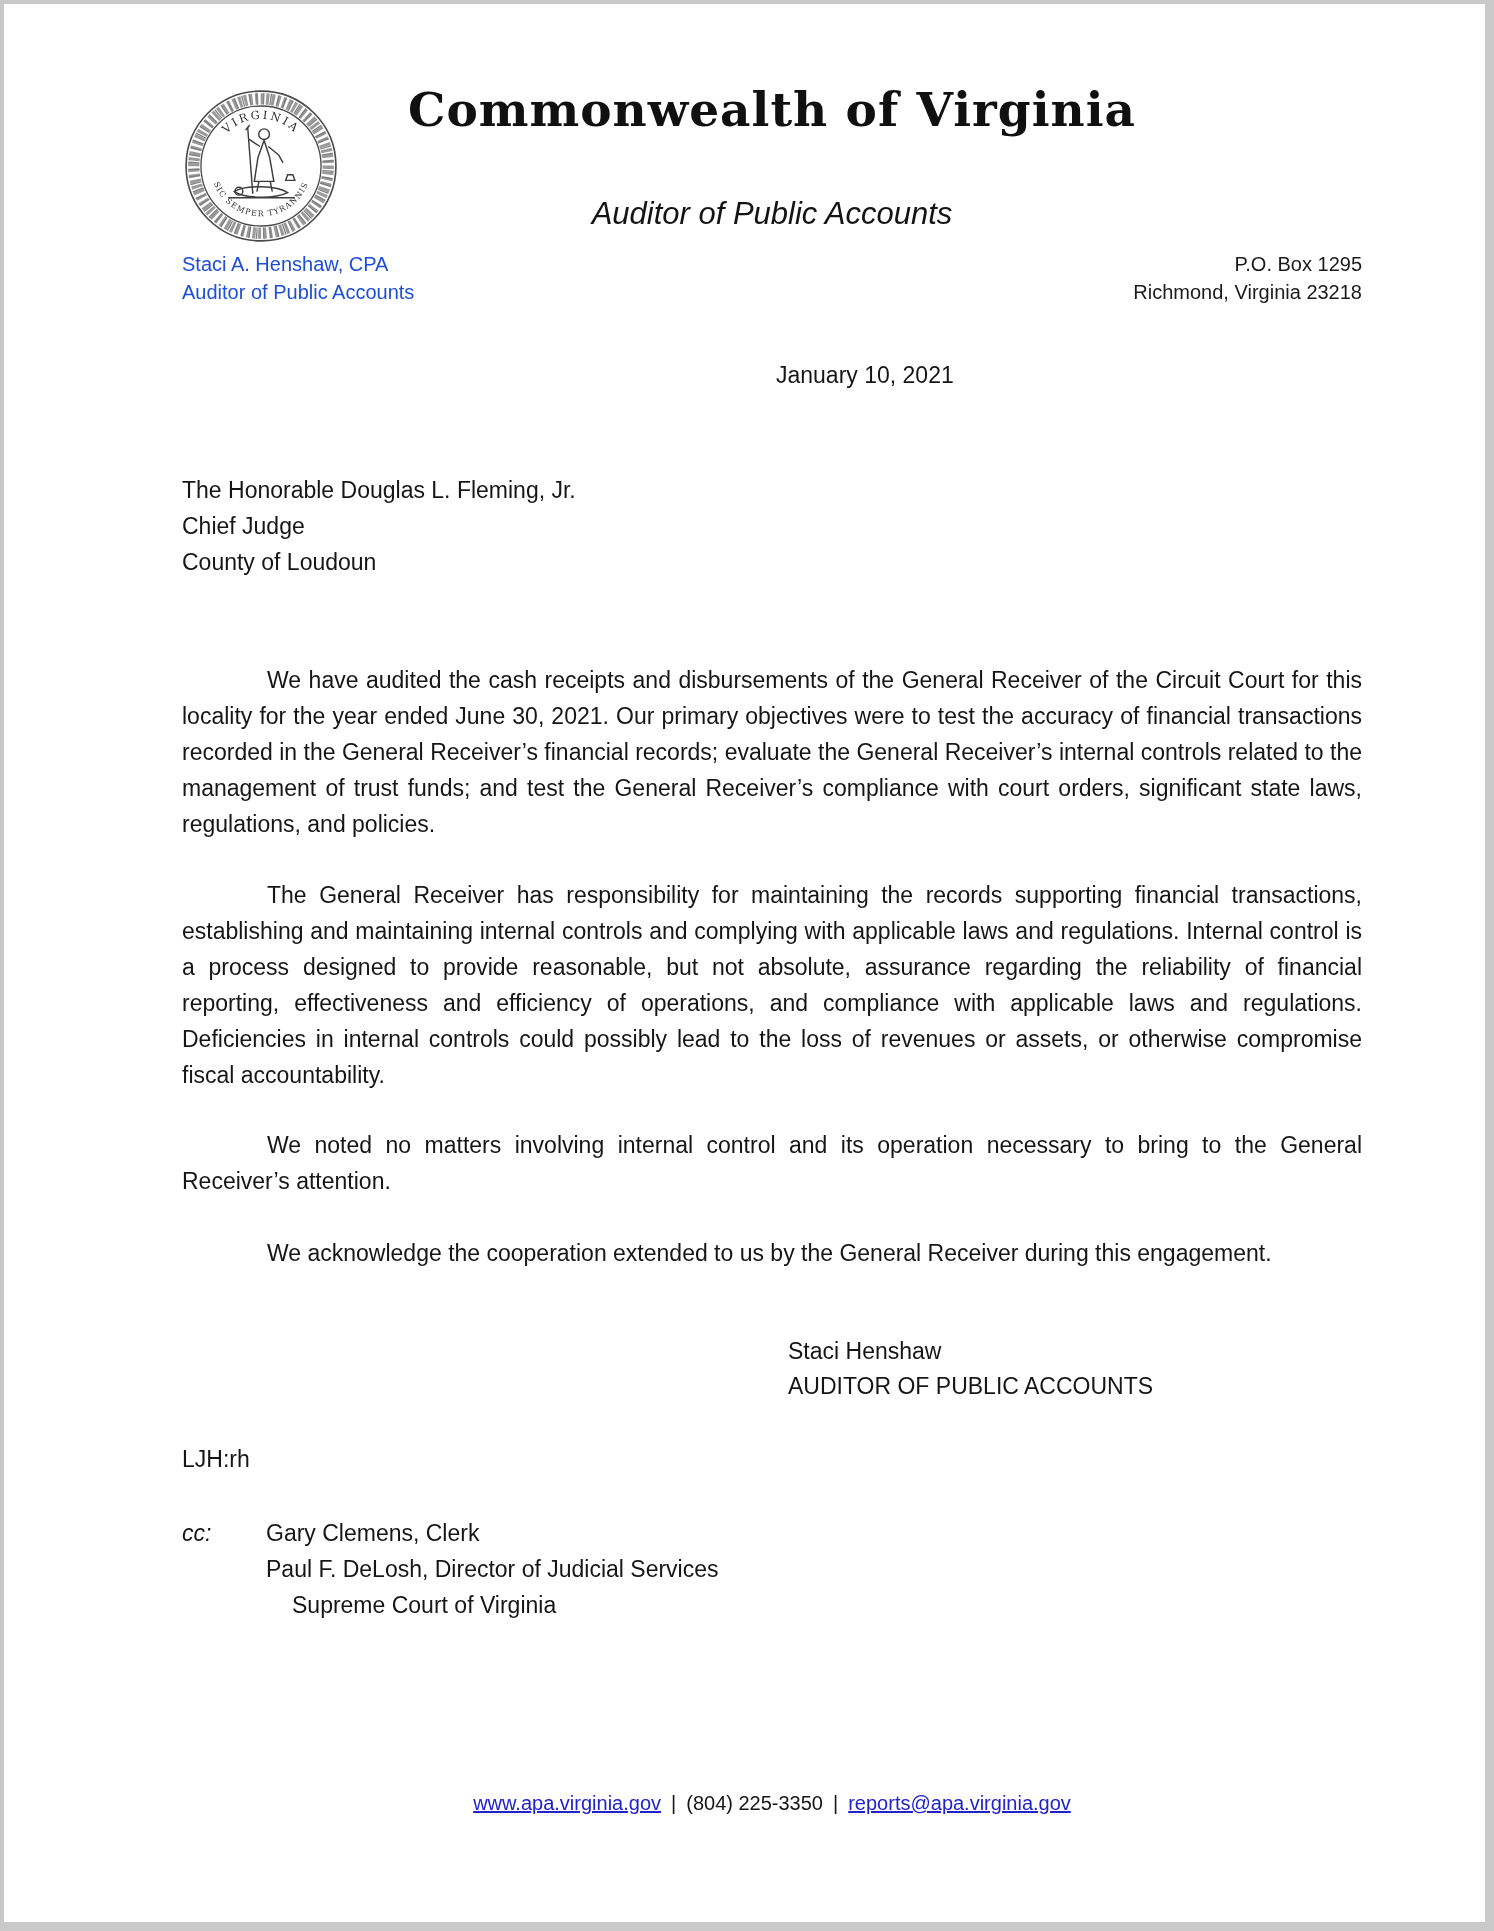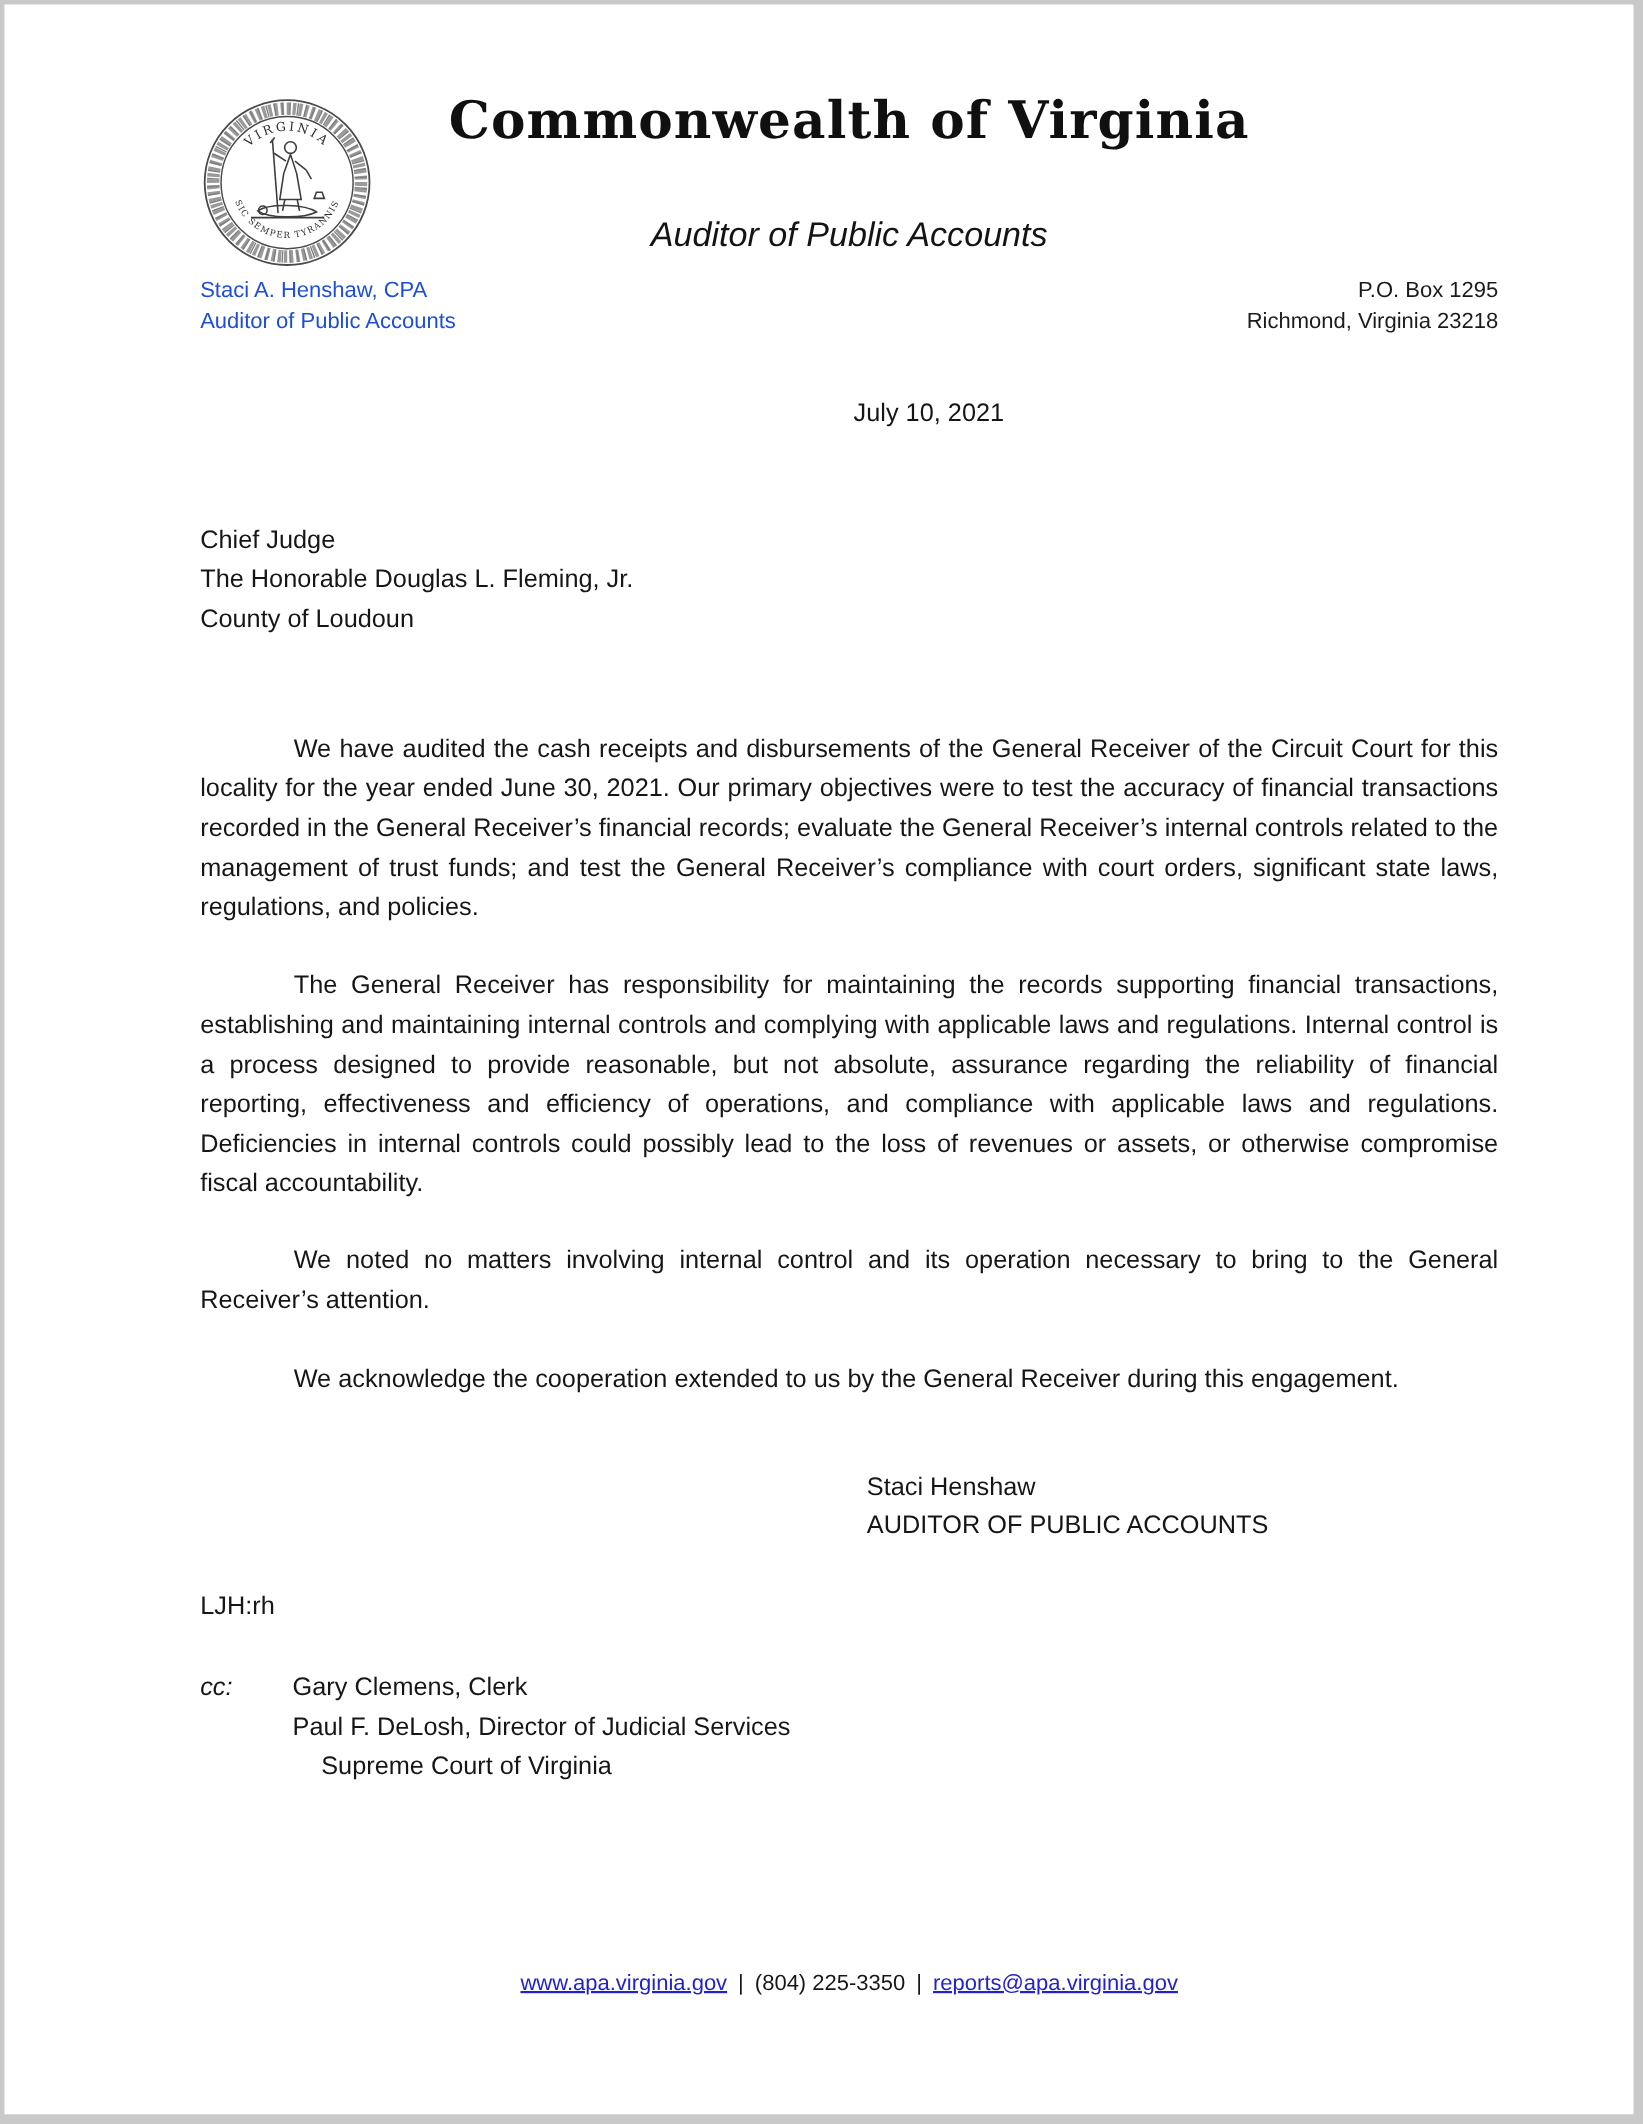--- a/index.html
+++ b/index.html
@@ -144,27 +144,27 @@
   <div class="info-left">
     <div>Staci A. Henshaw, CPA</div>
     <div>Auditor of Public Accounts</div>
   </div>
 
   <div class="info-right">
     <div>P.O. Box 1295</div>
     <div>Richmond, Virginia 23218</div>
   </div>
 
-  <div class="date-line">July 10, 2021</div>
+  <div class="date-line">January 10, 2021</div>
 
   <div class="letter-body">
 
     <div class="recipient">
+      <div>The Honorable Douglas L. Fleming, Jr.</div>
       <div>Chief Judge</div>
-      <div>The Honorable Douglas L. Fleming, Jr.</div>
       <div>County of Loudoun</div>
     </div>
 
     <p class="para para-1">We have audited the cash receipts and disbursements of the General Receiver of the Circuit Court for this locality for the year ended June 30, 2021.  Our primary objectives were to test the accuracy of financial transactions recorded in the General Receiver’s financial records; evaluate the General Receiver’s internal controls related to the management of trust funds; and test the General Receiver’s compliance with court orders, significant state laws, regulations, and policies.</p>
     <p class="para para-2">The General Receiver has responsibility for maintaining the records supporting financial transactions, establishing and maintaining internal controls and complying with applicable laws and regulations.  Internal control is a process designed to provide reasonable, but not absolute, assurance regarding the reliability of financial reporting, effectiveness and efficiency of operations, and compliance with applicable laws and regulations.  Deficiencies in internal controls could possibly lead to the loss of revenues or assets, or otherwise compromise fiscal accountability.</p>
     <p class="para para-3">We noted no matters involving internal control and its operation necessary to bring to the General Receiver’s attention.</p>
     <p class="para para-4">We acknowledge the cooperation extended to us by the General Receiver during this engagement.</p>
 
     <div class="signature">
       <div>Staci Henshaw</div>

